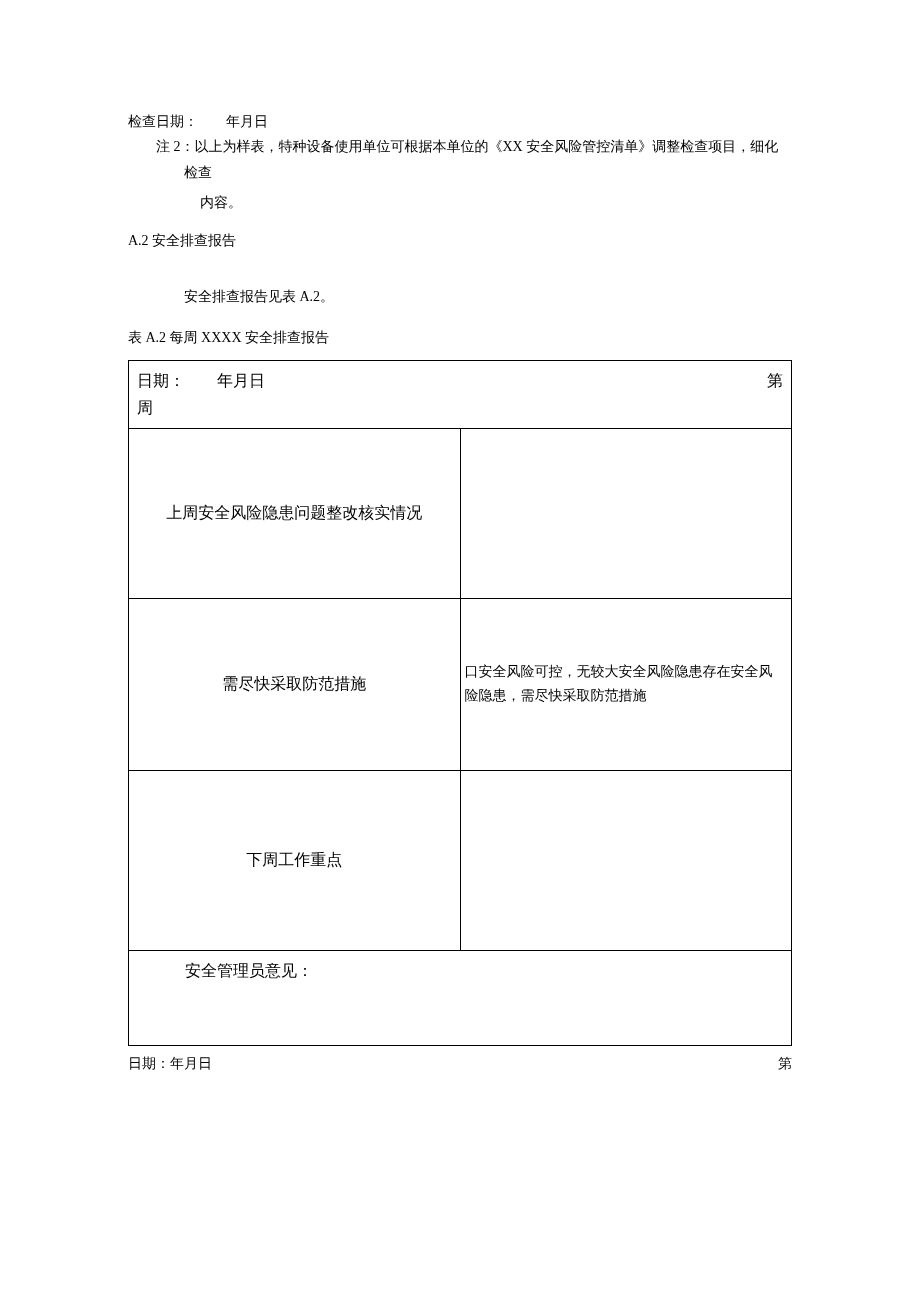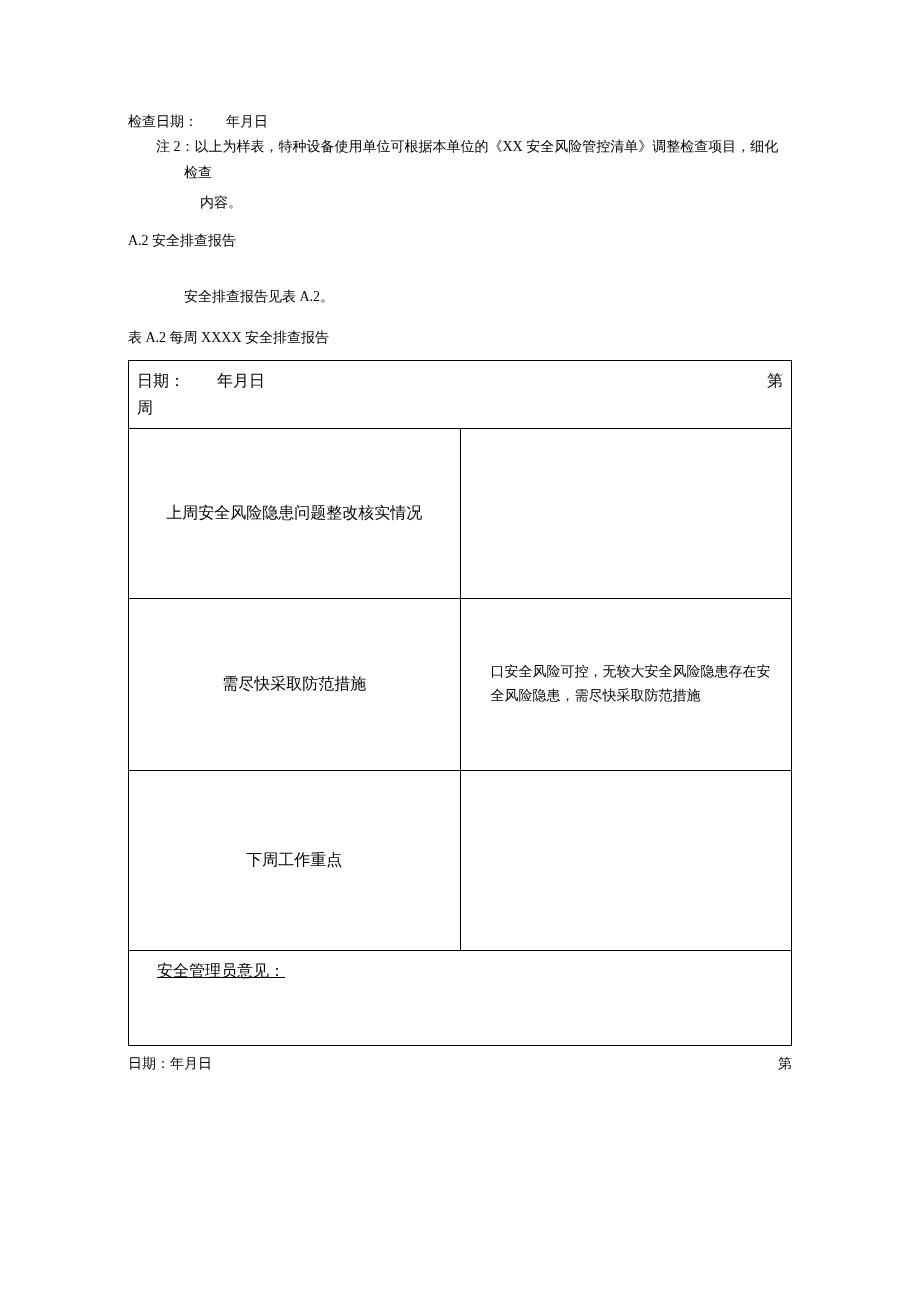--- a/index.html
+++ b/index.html
@@ -66,31 +66,30 @@
       float: right;
     }
     .label-cell {
       width: 167px;
       text-align: center;
       height: 170px;
       line-height: 1.8;
     }
     .content-cell {
       height: 170px;
-      padding-left: 30px;
+      padding-left: 4px;
     }
     .content-cell.eval {
       font-size: 14px;
     }
     .opinion-cell {
       height: 95px;
       vertical-align: top;
       padding-top: 6px;
-      padding-left: 28px;
-      text-decoration: underline;
+      padding-left: 56px;
     }
     .footer-line {
       margin-top: 6px;
     }
     .footer-left {
       display: inline-block;
     }
     .footer-right {
       float: right;
     }

